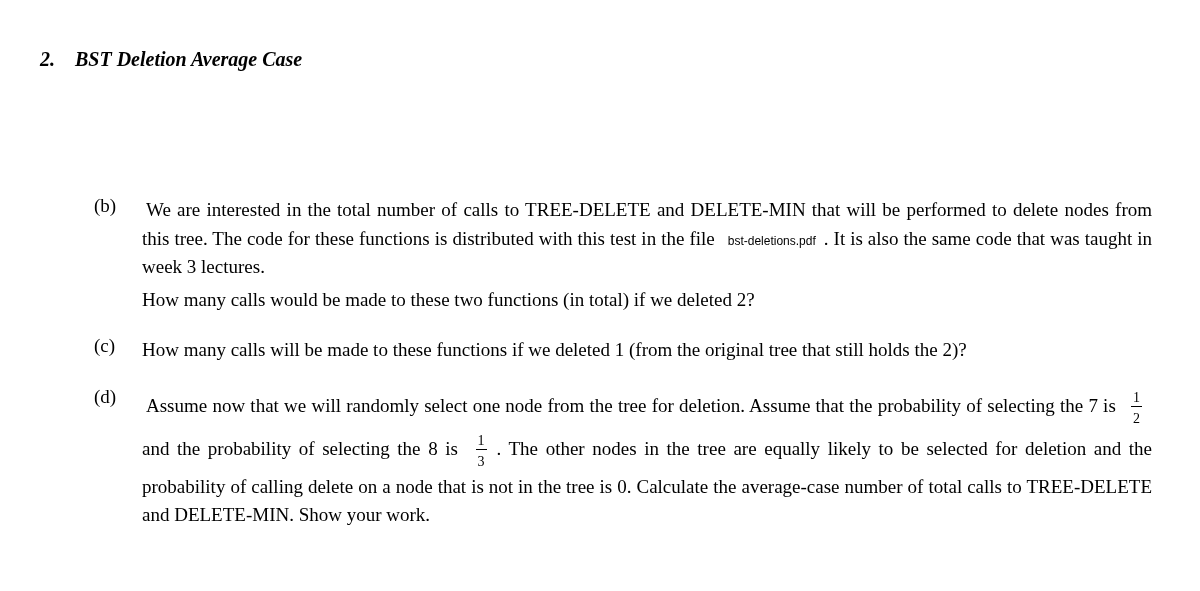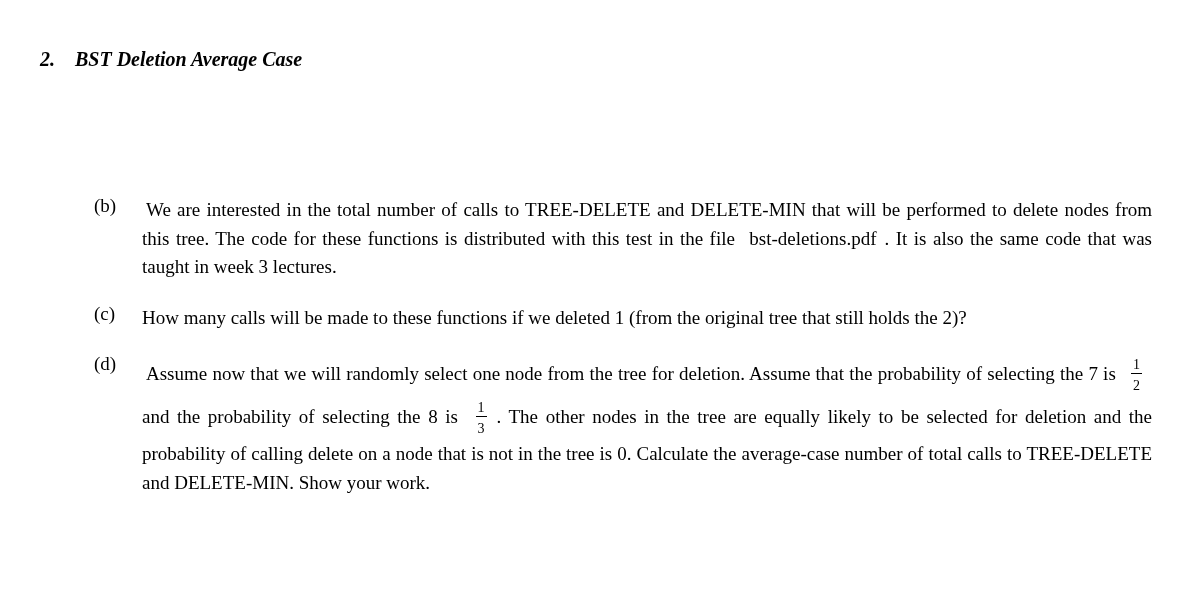--- a/index.html
+++ b/index.html
@@ -40,22 +40,22 @@
     }
     .subpart-content {
       flex: 1;
       text-align: justify;
       text-justify: inter-word;
     }
     .subpart-content p {
       margin-bottom: 4px;
     }
     .code-text {
-      font-family: Liberation Serif, serif;
-      font-size: 19px;
+      font-family: Liberation Sans, sans-serif;
+      font-size: 12px;
     }
     .fraction {
       display: inline-block;
       position: relative;
       vertical-align: middle;
       text-align: center;
       font-size: 14px;
       line-height: 1;
       margin: 0 2px;
     }
@@ -78,20 +78,21 @@
 </div>
 
 <div class="subparts">
 
   <div class="subpart">
     <div class="subpart-label">(b)</div>
     <div class="subpart-content">
       <p>
         <span>We are interested in the total number of calls to TREE-DELETE and DELETE-MIN that will be performed to delete nodes from this tree. The code for these functions is distributed with this test in the file </span><span class="code-text">bst-deletions.pdf</span><span>. It is also the same code that was taught in week 3 lectures.</span>
       </p>
+      <p>How many calls would be made to these two functions (in total) if we deleted 2?</p>
     </div>
   </div>
 
   <div class="subpart">
     <div class="subpart-label">(c)</div>
     <div class="subpart-content">
       <p>How many calls will be made to these functions if we deleted 1 (from the original tree that still holds the 2)?</p>
     </div>
   </div>
 

